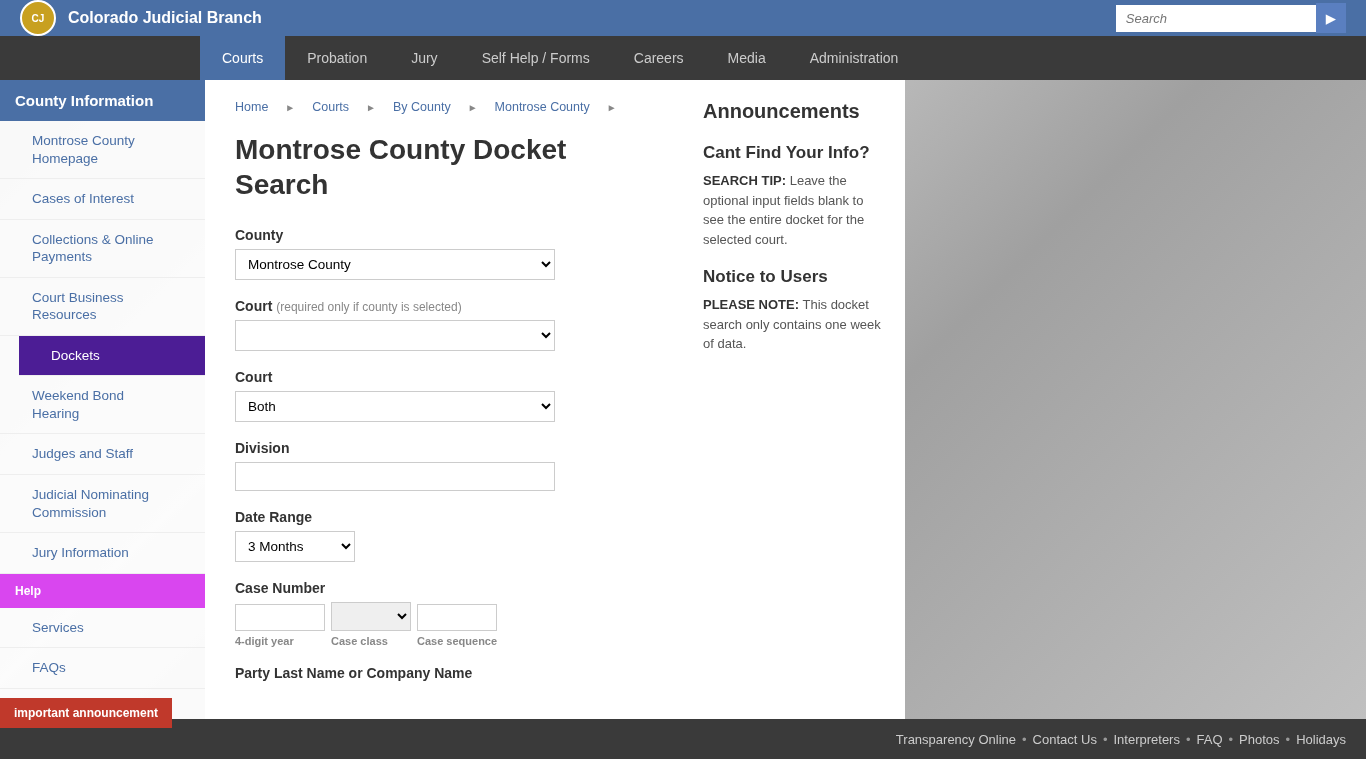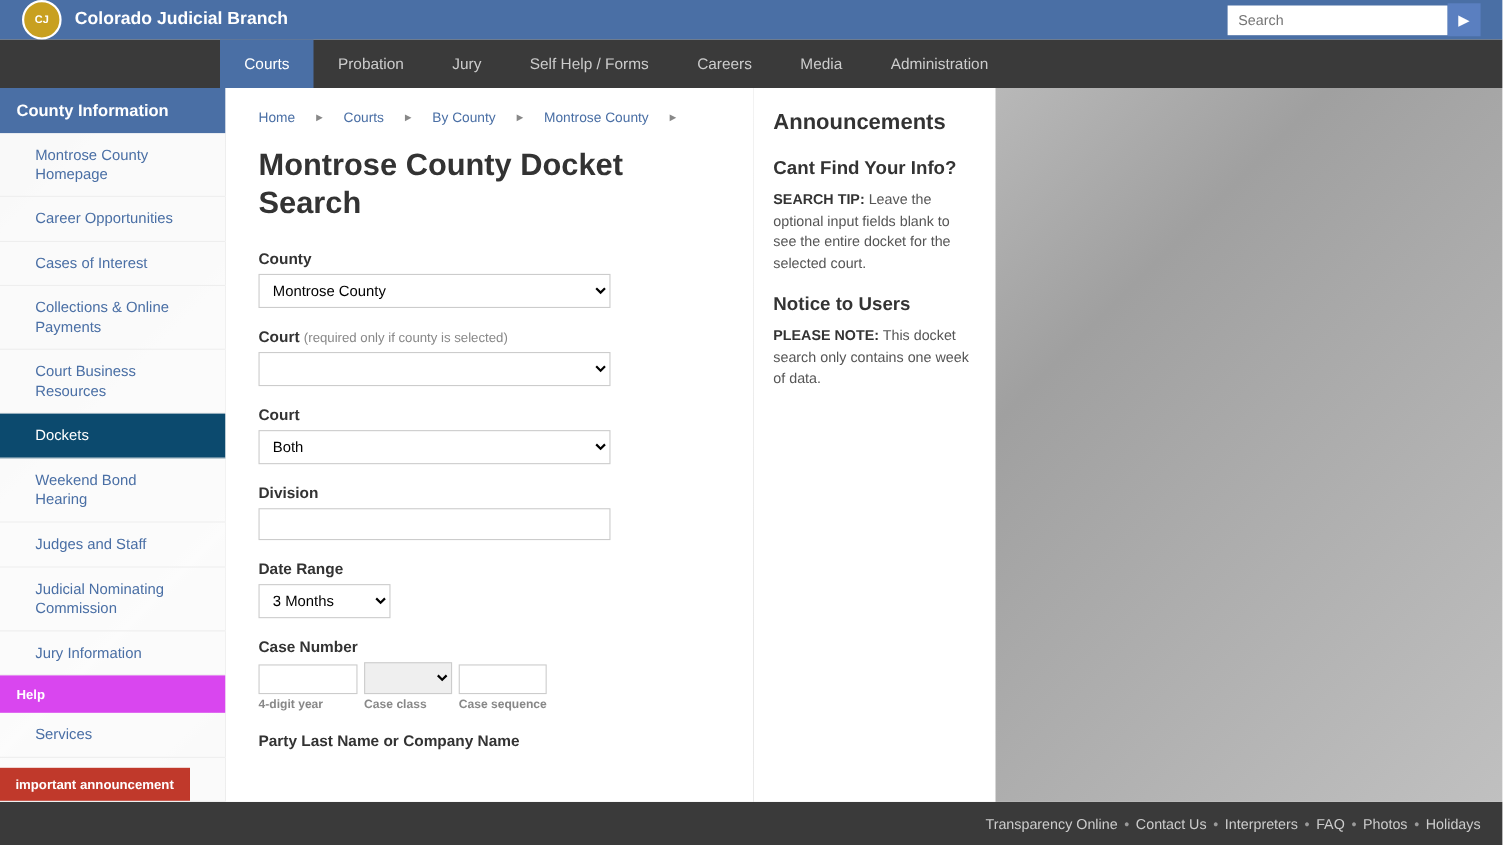--- a/index.html
+++ b/index.html
@@ -36,20 +36,21 @@
       display: flex;
       align-items: center;
     }
     .search-bar input {
       padding: 6px 10px;
       border: none;
       outline: none;
       width: 200px;
       font-size: 13px;
       color: #999;
+      font-style: italic;
     }
     .search-bar button {
       background: #5a7fc0;
       border: none;
       color: white;
       padding: 6px 10px;
       cursor: pointer;
       height: 30px;
     }
 
@@ -109,22 +110,23 @@
     }
     .sidebar-item {
       padding: 11px 32px;
       border-bottom: 1px solid #eee;
       cursor: pointer;
       color: #4a6fa5;
       font-size: 13.5px;
       line-height: 1.3;
     }
     .sidebar-item.active {
-      background: #0c4a6e;
-      color: white;
+      background: #4c1d95;
+      color: white;
+      margin-left: 19px;
     }
     .sidebar-section-header {
       background: #d946ef;
       color: white;
       padding: 10px 15px;
       font-size: 12px;
       font-weight: bold;
     }
 
     
@@ -323,21 +325,20 @@
   <a class="nav-item">Media</a>
   <a class="nav-item">Administration</a>
 </nav>
 
 <div class="main-wrapper">
   <div class="bg-image"></div>
 
   <aside class="sidebar">
     <div class="sidebar-header">County Information</div>
     <div class="sidebar-item">Montrose County Homepage</div>
-    <div class="sidebar-item">Career Opportunities</div>
     <div class="sidebar-item">Cases of Interest</div>
     <div class="sidebar-item">Collections &amp; Online Payments</div>
     <div class="sidebar-item">Court Business Resources</div>
     <div class="sidebar-item active">Dockets</div>
     <div class="sidebar-item">Weekend Bond Hearing</div>
     <div class="sidebar-item">Judges and Staff</div>
     <div class="sidebar-item">Judicial Nominating Commission</div>
     <div class="sidebar-item">Jury Information</div>
     <div class="sidebar-section-header">Help</div>
     <div class="sidebar-item">Services</div>

